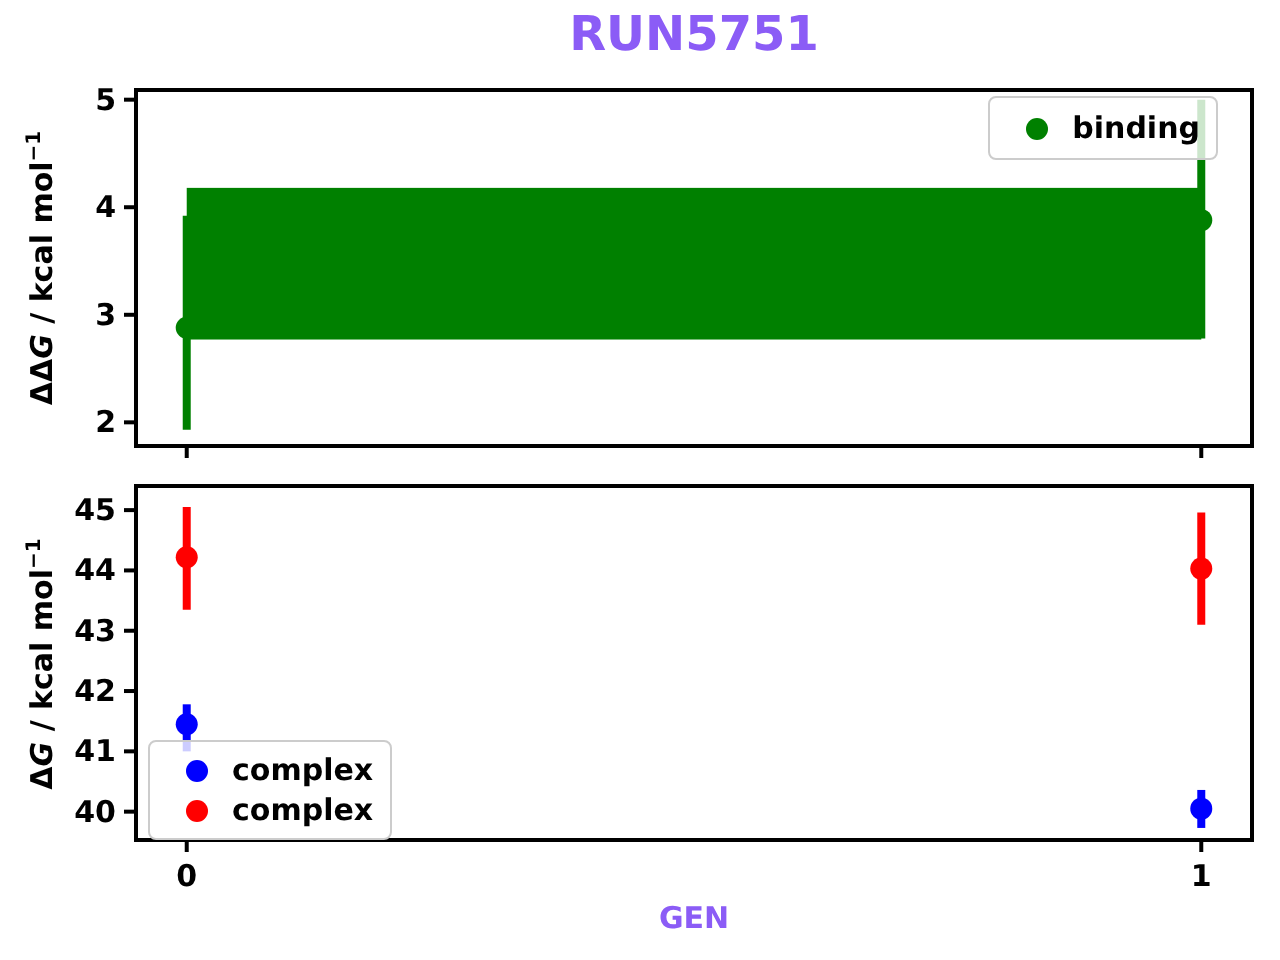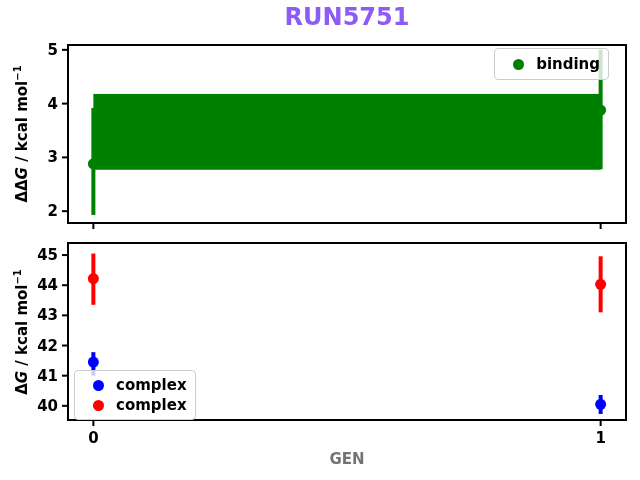--- a/index.html
+++ b/index.html
@@ -7,21 +7,21 @@
   #plots{position:absolute;left:0;top:0;}
   .fig-title{position:absolute;left:347px;top:17px;transform:translate(-50%,-50%);
     font-size:24px;font-weight:bold;color:#8b5cf6;white-space:nowrap;}
   .ylabel{position:absolute;transform:translate(-50%,-50%) rotate(-90deg);
     font-size:15px;font-weight:bold;color:#000;white-space:nowrap;}
   .ylabel .var{font-style:italic;}
   .ylabel sup{font-size:10px;}
   #ylabel-top{left:21px;top:134px;}
   #ylabel-bottom{left:21px;top:332px;}
   .xlabel{position:absolute;left:347px;top:459px;transform:translate(-50%,-50%);
-    font-size:15px;font-weight:bold;color:#737373;white-space:nowrap;}
+    font-size:15px;font-weight:bold;color:#8b5cf6;white-space:nowrap;}
   .legend{position:absolute;background:rgba(255,255,255,0.8);border:1px solid #cccccc;
     border-radius:4px;padding:4px 8px;display:flex;flex-direction:column;justify-content:center;}
   .legend-top{right:31px;top:48px;}
   .legend-bottom{left:74px;top:370px;}
   .lrow{display:flex;align-items:center;height:22px;gap:3px;}
   .legend-bottom .lrow{height:20px;}
   .sw{width:30px;display:flex;justify-content:center;align-items:center;flex:none;}
   .dot{width:11px;height:11px;border-radius:50%;background:#000;}
   .dotline{width:28px;height:0;border-top:2.6px dotted #008000;}
   .ltext{font-size:15px;font-weight:bold;color:#000;white-space:nowrap;}

